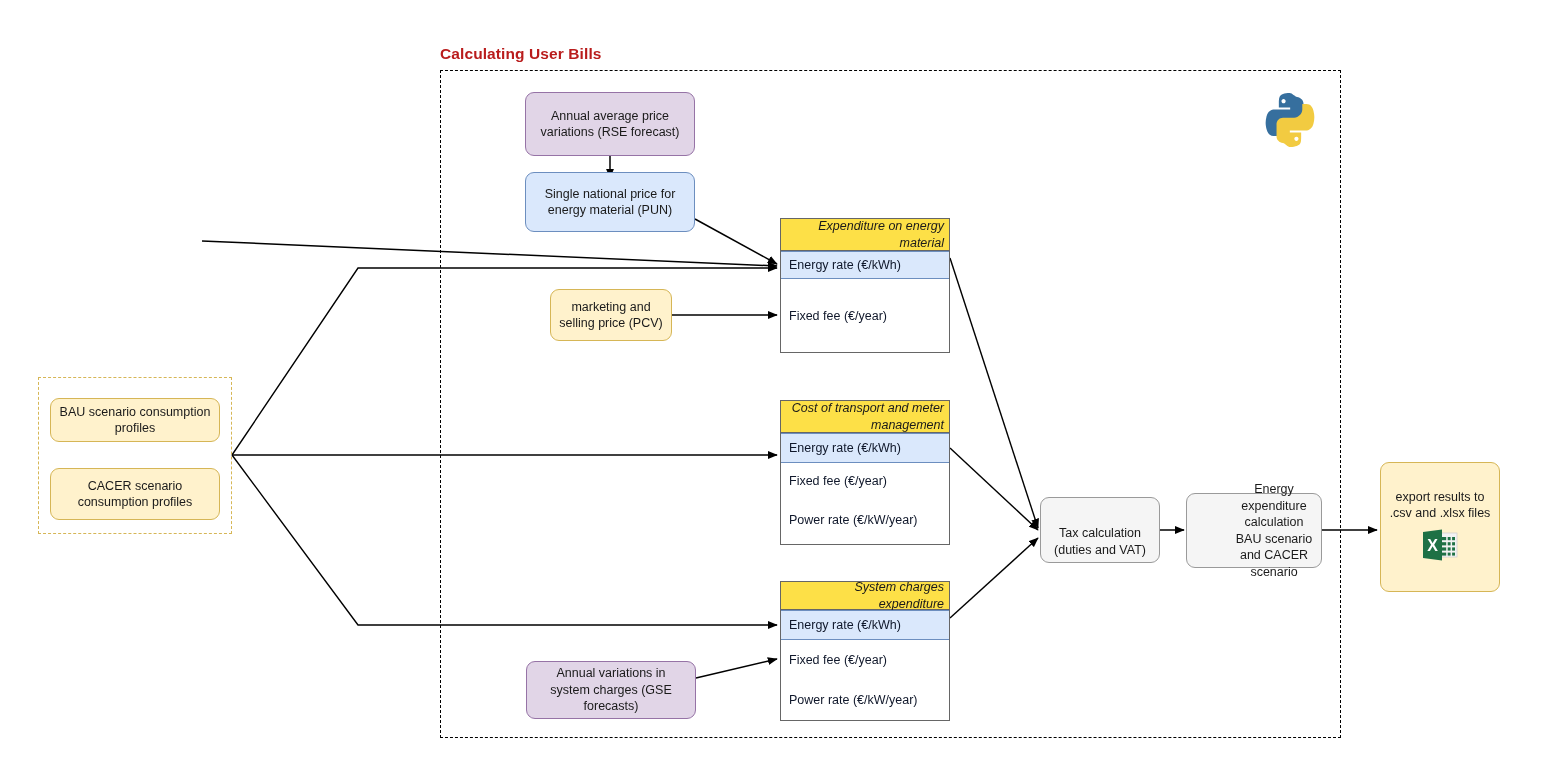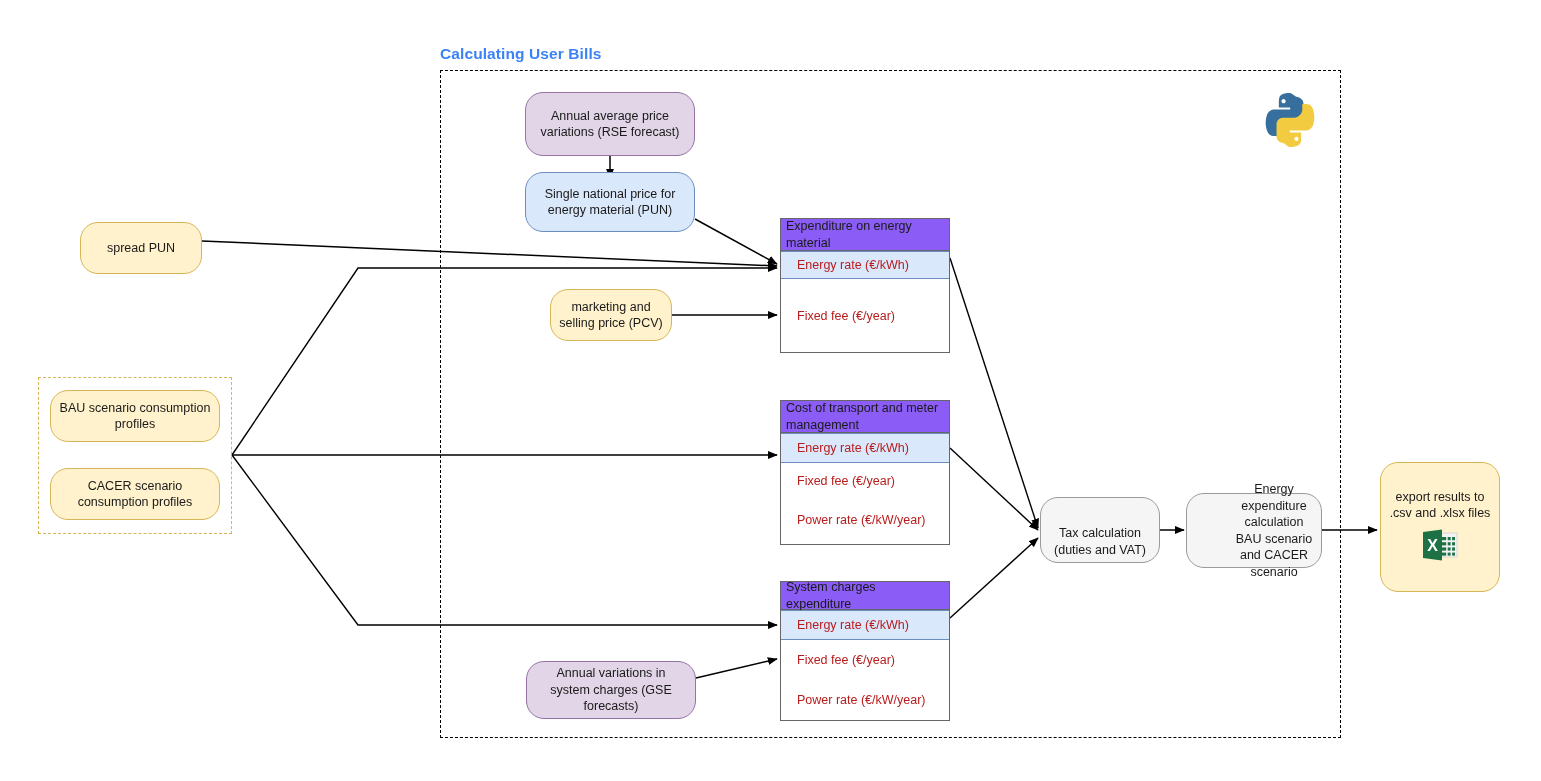--- a/index.html
+++ b/index.html
@@ -31,21 +31,21 @@
     box-sizing: border-box;
     display: flex;
     align-items: center;
     justify-content: center;
     text-align: center;
     font-size: 12.5px;
     line-height: 1.32;
     color: #1a1a1a;
     padding: 4px 8px;
   }
-  .rounded { border-radius: 18px; }
+  .rounded { border-radius: 9px; }
   .n-yellow {
     background: #fff2cc;
     border: 1.3px solid #d6b656;
   }
   .n-purple {
     background: #e1d5e7;
     border: 1.3px solid #9673a6;
   }
   .n-blue {
     background: #dae8fc;
@@ -64,53 +64,54 @@
   .dashed-group {
     position: absolute;
     box-sizing: border-box;
     border: 1.6px dashed #d6b656;
     background: transparent;
   }
   .section-title {
     position: absolute;
     font-size: 15.5px;
     font-weight: bold;
-    color: #3b82f6;
+    color: #b91c1c;
     letter-spacing: 0.1px;
     white-space: nowrap;
   }
   
   .tbl {
     position: absolute;
     box-sizing: border-box;
     border: 1.2px solid #666666;
     background: #ffffff;
     display: flex;
     flex-direction: column;
   }
   .tbl-head {
     box-sizing: border-box;
-    background: #8b5cf6;
+    background: #fde047;
     border-bottom: 1.2px solid #666666;
     font-size: 12.5px;
     line-height: 1.3;
     color: #1a1a1a;
-    text-align: left;
+    text-align: right;
     display: flex;
     align-items: center;
     justify-content: center;
     padding: 2px 5px;
+    font-style: italic;
   }
   .tbl-row {
     box-sizing: border-box;
     font-size: 12.5px;
-    color: #b91c1c;
+    color: #0f172a;
     display: flex;
     align-items: center;
-    padding: 0 16px;
+    padding: 0 8px;
   }
   .tbl-row.hl {
     background: #dae8fc;
     border-top: 1.2px solid #6c8ebf;
     border-bottom: 1.2px solid #6c8ebf;
   }
   .tbl-row.plain { background: #ffffff; }
   .py-logo {
     position: absolute;
   }
@@ -162,27 +163,24 @@
 
   <div class="py-logo" style="left:1259px; top:89px; width:62px; height:62px;">
     <svg width="62" height="62" viewBox="0 0 110 110">
       <g>
         <path d="M54.5,7 C45,7 38.5,9.5 36.5,14 C35.3,16.7 35.2,20.6 35.2,25.8 L35.2,33 L55.3,33 L55.3,36.2 L27.5,36.2 C20.8,36.2 15.3,40.8 13.4,48.4 C11.3,57 11.2,62.5 13.4,71.5 C15.1,78.4 18.9,83.4 25.6,83.4 L33.2,83.4 L33.2,73.5 C33.2,66 39.8,59.2 47.6,59.2 L67.5,59.2 C73.7,59.2 78.9,54 78.9,47.8 L78.9,25.8 C78.9,19.7 73.8,15.2 67.6,14.2 C63.6,13.5 59,7 54.5,7 Z M43.6,17.9 C45.6,17.9 47.3,19.6 47.3,21.7 C47.3,23.8 45.6,25.4 43.6,25.4 C41.5,25.4 39.9,23.8 39.9,21.7 C39.9,19.6 41.5,17.9 43.6,17.9 Z" fill="#366f9e"></path>
         <path d="M55.5,103 C65,103 71.5,100.5 73.5,96 C74.7,93.3 74.8,89.4 74.8,84.2 L74.8,77 L54.7,77 L54.7,73.8 L82.5,73.8 C89.2,73.8 94.7,69.2 96.6,61.6 C98.7,53 98.8,47.5 96.6,38.5 C94.9,31.6 91.1,26.6 84.4,26.6 L76.8,26.6 L76.8,36.5 C76.8,44 70.2,50.8 62.4,50.8 L42.5,50.8 C36.3,50.8 31.1,56 31.1,62.2 L31.1,84.2 C31.1,90.3 36.2,94.8 42.4,95.8 C46.4,96.5 51,103 55.5,103 Z M66.4,92.1 C64.4,92.1 62.7,90.4 62.7,88.3 C62.7,86.2 64.4,84.6 66.4,84.6 C68.5,84.6 70.1,86.2 70.1,88.3 C70.1,90.4 68.5,92.1 66.4,92.1 Z" fill="#f2cb41"></path>
       </g>
     </svg>
   </div>
 
-  <div class="node rounded n-yellow" style="left:80px; top:222px; width:122px; height:52px;">
-    <span>spread PUN</span>
-  </div>
 
   <div class="dashed-group" style="left:38px; top:377px; width:194px; height:157px;"></div>
 
-  <div class="node rounded n-yellow" style="left:50px; top:390px; width:170px; height:52px;">
+  <div class="node rounded n-yellow" style="left:50px; top:398px; width:170px; height:44px;">
     <span>BAU scenario consumption profiles</span>
   </div>
 
   <div class="node rounded n-yellow" style="left:50px; top:468px; width:170px; height:52px;">
     <span>CACER scenario consumption profiles</span>
   </div>
 
   <div class="node rounded n-purple" style="left:525px; top:92px; width:170px; height:64px;">
     <span>Annual average price variations (RSE forecast)</span>
   </div>

